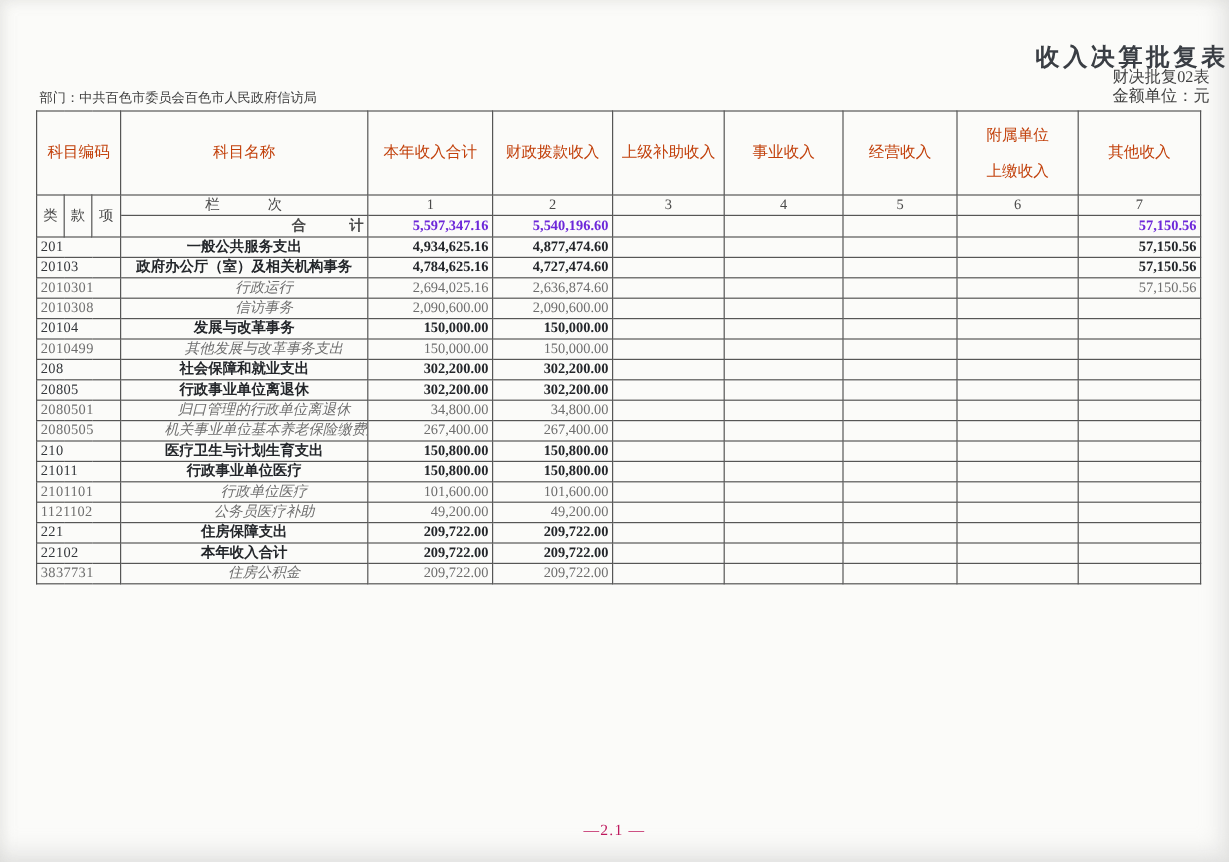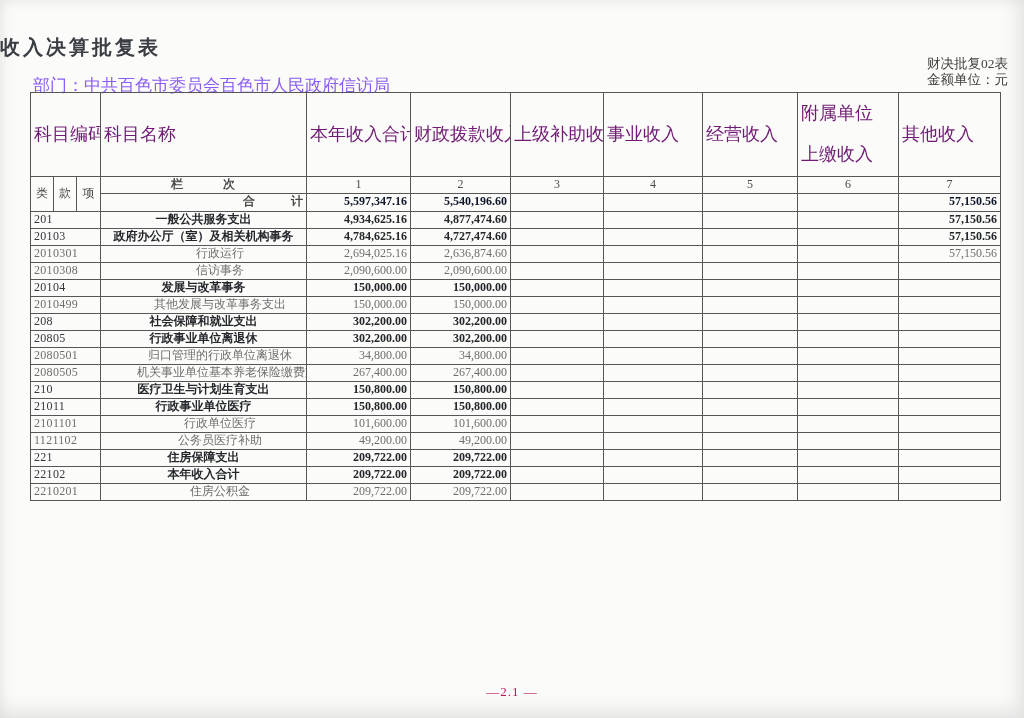--- a/index.html
+++ b/index.html
@@ -11,60 +11,60 @@
     color:#3c3c3c;
     overflow:hidden;
   }
   .paper-shade {
     position:absolute; inset:0;
     box-shadow: inset -6px -8px 18px rgba(190,190,188,.35), inset 3px 2px 10px rgba(225,225,222,.5);
     pointer-events:none;
   }
   .doc-title {
     position:absolute; top:34px; left:0; width:100%;
-    text-align:left; font-size:20px; font-weight:bold;
+    text-align:right; font-size:20px; font-weight:bold;
     letter-spacing:3px; color:#3a3e44;
   }
   .corner-block {
     position:absolute; top:56px; right:16px;
     text-align:center; font-size:13.5px; line-height:1.2; color:#3f3f3f;
   }
   .dept-line {
     position:absolute; top:74px; left:33px;
-    font-size:17px; color:#8b5cf6;
+    font-size:11px; color:#404040;
   }
   table.fiscal {
     position:absolute; left:30px; top:92px;
     width:970px; table-layout:fixed; border-collapse:collapse;
   }
   table.fiscal td {
     border:1px solid #565656;
     padding:0 3px;
     font-size:12px;
     line-height:1.15;
     color:#4a4a4a;
     white-space:nowrap; overflow:hidden;
     vertical-align:middle;
   }
-  tr.h1 td { height:70px; font-size:18px; color:#701a75; }
+  tr.h1 td { height:70px; text-align:center; font-size:13px; color:#c2410c; }
   tr.h1 td.wrap2 { white-space:pre-line; line-height:2.3; }
   tr.h2 td { height:17px; text-align:center; font-size:12px; }
   tr.h3 td { height:18px; }
   td.subcode { text-align:center; font-size:12.5px; color:#37393d; }
-  td.lanci  { text-align:center; letter-spacing:1px;font-weight:bold; }
+  td.lanci  { text-align:center; letter-spacing:1px; }
   td.total-label { text-align:right; font-weight:bold; color:#23262a; font-size:13px; }
   tr.row td { height:17px; }
   td.code { font-size:11.5px; letter-spacing:.3px;margin-left:22px; }
   td.name { font-size:12.5px;text-align:center; }
   td.num  { text-align:right; font-size:12px; }
   tr.bold-row td.name, tr.bold-row td.num { font-weight:bold; color:#23262a; }
   tr.bold-row td.code { color:#33363a; }
   tr.item-row td { color:#6e6e6e; }
-  tr.item-row td.name { padding-left:36px; }
-  tr.h3 td.num { font-weight:bold; color:#0f172a; }
+  tr.item-row td.name { padding-left:36px;font-style:italic; }
+  tr.h3 td.num { font-weight:bold; color:#6d28d9; }
   .page-footer {
     position:absolute; top:684px; left:0; width:100%;
     text-align:center; font-size:13px; color:#be185d; letter-spacing:1px;
   }
 </style>
 </head>
 <body>
 
 <div class="paper-shade"></div>
 
@@ -299,21 +299,21 @@
         <td class="name">本年收入合计</td>
         <td class="num">209,722.00</td>
         <td class="num">209,722.00</td>
         <td class="num"></td>
         <td class="num"></td>
         <td class="num"></td>
         <td class="num"></td>
         <td class="num"></td>
       </tr>
       <tr class="row item-row">
-        <td colspan="3" class="code">2210201</td>
+        <td colspan="3" class="code">3837731</td>
         <td class="name">住房公积金</td>
         <td class="num">209,722.00</td>
         <td class="num">209,722.00</td>
         <td class="num"></td>
         <td class="num"></td>
         <td class="num"></td>
         <td class="num"></td>
         <td class="num"></td>
       </tr>
     </tbody>

